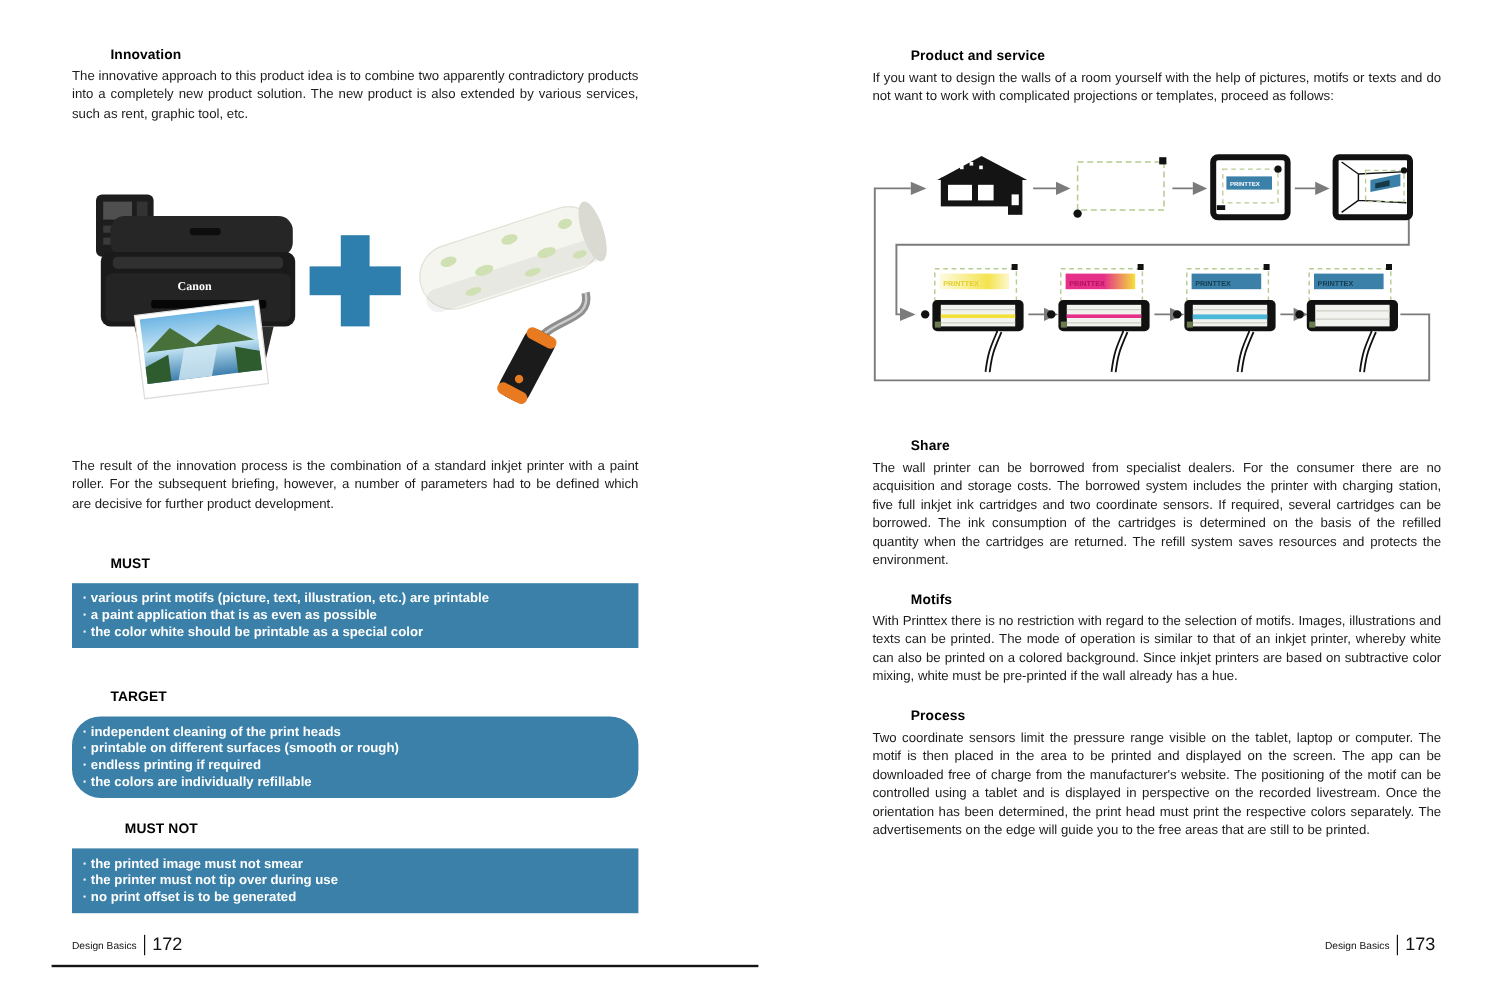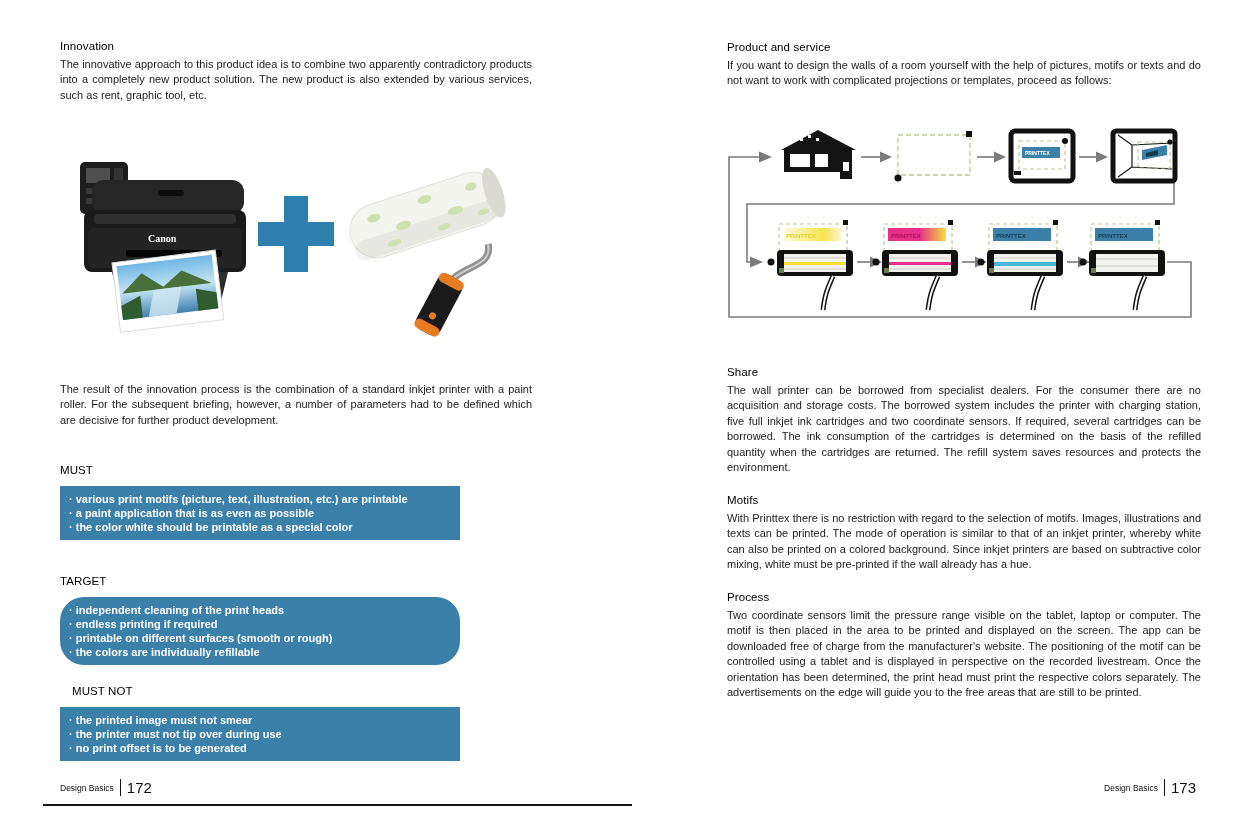--- a/index.html
+++ b/index.html
@@ -3,27 +3,27 @@
 <meta charset="utf-8">
 <style>
   * { margin:0; padding:0; box-sizing:border-box; }
   html,body { background:#fff; }
   #page {
     position:relative; width:1260px; height:827px; background:#ffffff;
     font-family:"Liberation Sans", sans-serif; color:#1a1a1a; overflow:hidden;
   }
   .abs { position:absolute; }
   .h {
-    font-size:11.5px; font-weight:normal; color:#000; letter-spacing:0.1px;
+    font-size:11.5px; font-weight:bold; color:#000; letter-spacing:0.1px;margin-left:32px;
   }
   .para {
     font-size:11px; line-height:15.4px; text-align:justify; color:#1c1c1c;
   }
   .bluebox {
-    width:400px; background:#3a80a8; color:#ffffff; font-weight:bold;
+    width:472px; background:#3a80a8; color:#ffffff; font-weight:bold;
     font-size:11px; line-height:14px; padding:6px 9px; letter-spacing:0;
   }
   .bluebox .li { white-space:nowrap; overflow:hidden; }
   .footer { display:flex; align-items:center; gap:6px; }
   .footer .ft-title { font-size:8.5px; color:#111; }
   .footer .ft-bar { width:1px; height:17px; background:#111; }
   .footer .ft-num { font-size:15px; color:#111; }
   .footer-rule { height:2px; background:#141414; }
   
   .plus { position:absolute; width:76px; height:76px; }
@@ -118,22 +118,22 @@
   <div class="abs h" style="left:60px; top:464px;">MUST</div>
   <div class="abs bluebox" style="left:60px; top:486px;">
     <div class="li">· various print motifs (picture, text, illustration, etc.) are printable</div>
     <div class="li">· a paint application that is as even as possible</div>
     <div class="li">· the color white should be printable as a special color</div>
   </div>
 
   <div class="abs h" style="left:60px; top:575px;">TARGET</div>
   <div class="abs bluebox" style="left:60px; top:597px;border-radius:24px;">
     <div class="li">· independent cleaning of the print heads</div>
+    <div class="li">· printable on different surfaces (smooth or rough)</div>
     <div class="li">· endless printing if required</div>
-    <div class="li">· printable on different surfaces (smooth or rough)</div>
     <div class="li">· the colors are individually refillable</div>
   </div>
 
   <div class="abs h" style="left:60px; top:685px;padding-left:12px;">MUST NOT</div>
   <div class="abs bluebox" style="left:60px; top:707px;">
     <div class="li">· the printed image must not smear</div>
     <div class="li">· the printer must not tip over during use</div>
     <div class="li">· no print offset is to be generated</div>
   </div>
 

